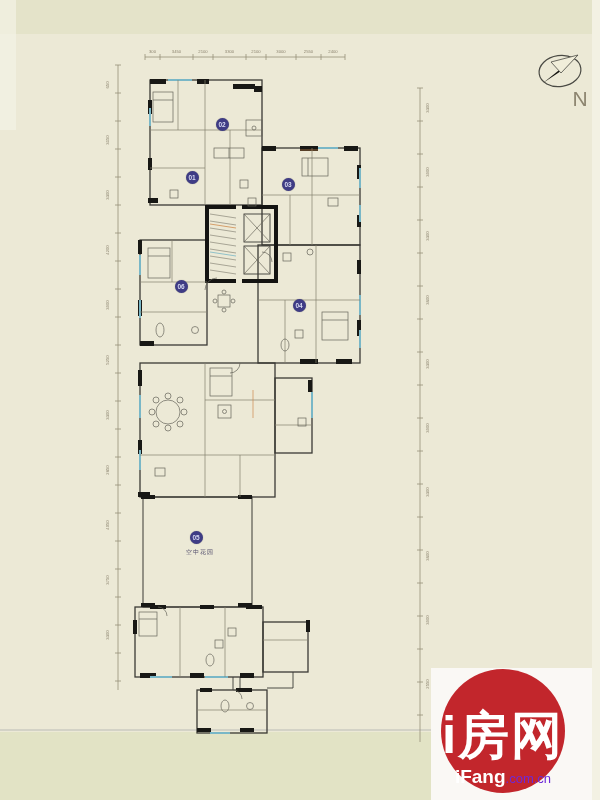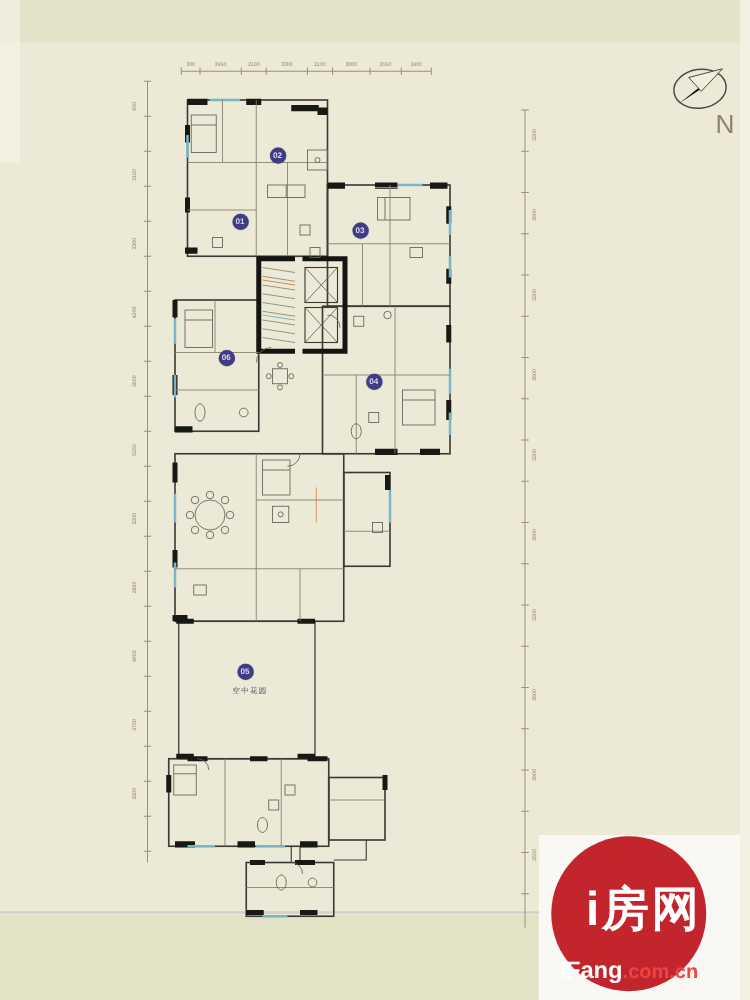--- a/index.html
+++ b/index.html
@@ -13,24 +13,24 @@
   svg{position:absolute;left:0;top:0;}
   svg text{font-family:"Liberation Sans",sans-serif;fill:#8d8570;}
   .marker{position:absolute;width:13px;height:13px;border-radius:50%;
           display:flex;align-items:center;justify-content:center;
           font-size:6.5px;font-weight:bold;color:#d8dbf2;box-shadow:0 0 1px rgba(0,0,0,.4);}
   .garden-label{position:absolute;left:178px;top:548px;width:44px;text-align:center;
           font-size:6px;color:#55506e;letter-spacing:1px;}
   .logo{position:absolute;left:431px;top:668px;width:161px;height:132px;background:#faf8f5;}
   .logo-circle{position:absolute;left:10px;top:1px;width:124px;height:124px;border-radius:50%;}
   .logo-title{position:absolute;left:0;top:34px;width:144px;text-align:center;
-          font-size:38px;font-weight:bold;color:#ffffff;letter-spacing:2px;padding-left:12px;}
+          font-size:51px;font-weight:bold;color:#ffffff;letter-spacing:2px;}
   .logo-url{position:absolute;left:0;top:98px;width:144px;text-align:center;color:#ffffff;}
   .logo-url .brand{font-size:19px;font-weight:bold;color:#ffffff;}
-  .logo-url .suffix{font-size:16px;color:#ef4444;font-weight:bold;}
+  .logo-url .suffix{font-size:13px;color:#6d28d9;}
 </style>
 </head>
 <body>
 
 <div class="screen">
 
   <div class="band-top"></div>
   <div class="band-bottom"></div>
   <div class="band-edge-right"></div>
   <div class="corner-light"></div>

